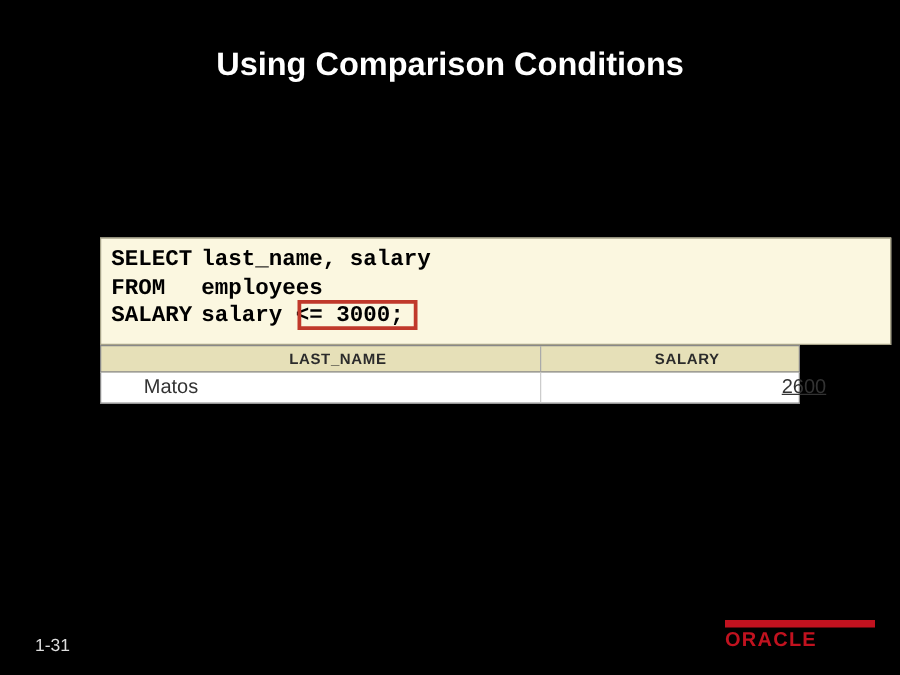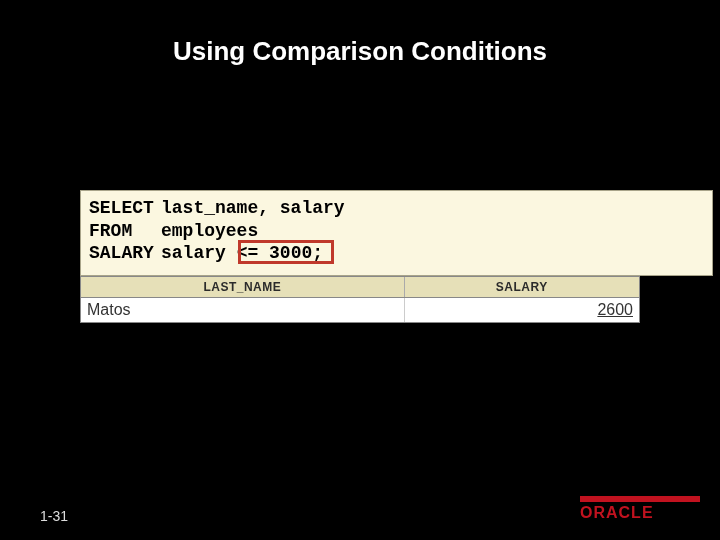--- a/index.html
+++ b/index.html
@@ -54,21 +54,21 @@
     border: 1px solid #888;
   }
   .result-header > div {
     font-size: 12px;
     font-weight: bold;
     color: #2b2b2b;
     padding: 3px 6px;
     text-align: center;
     letter-spacing: 0.5px;
   }
-  .col-name { flex: 0 0 58%; border-right: 1px solid #aaa; }
+  .col-name { flex: 0 0 58%; border-right: 1px solid #aaa; margin-left: 28px; }
   .col-sal  { flex: 0 0 42%; }
   .result-row {
     display: flex;
     border: 1px solid #888;
     border-top: none;
     background: #fff;
   }
   .result-row > div {
     font-size: 16px;
     color: #333;
@@ -80,21 +80,21 @@
     position: absolute;
     left: 0; right: 0; bottom: 0;
     height: 56px;
     display: flex;
     align-items: center;
   }
   .page-num {
     color: #ddd;
     font-size: 14px;
     position: absolute;
-    left: 40px;
+    left: 28px;
     bottom: 16px;
   }
   .copyright {
     color: #ddd;
     font-size: 12px;
     position: absolute;
     left: 0; right: 0;
     bottom: 18px;
     text-align: center;
   }

